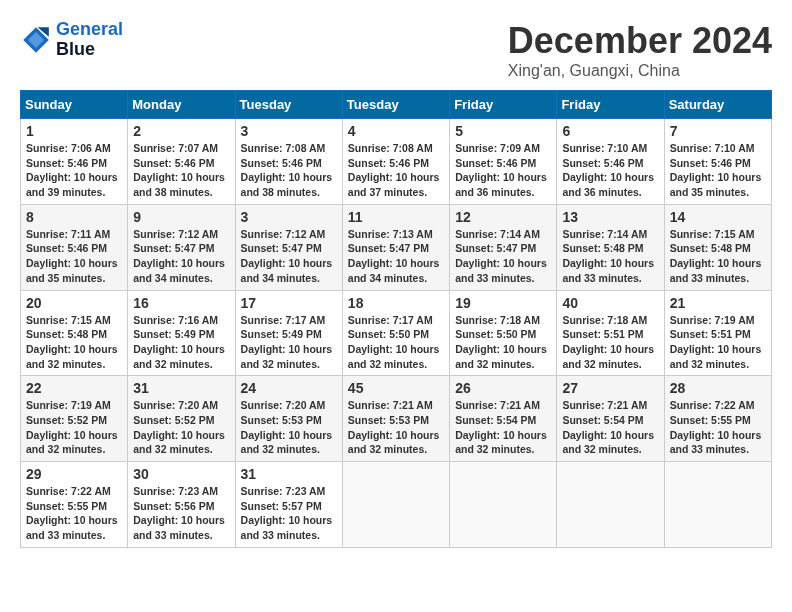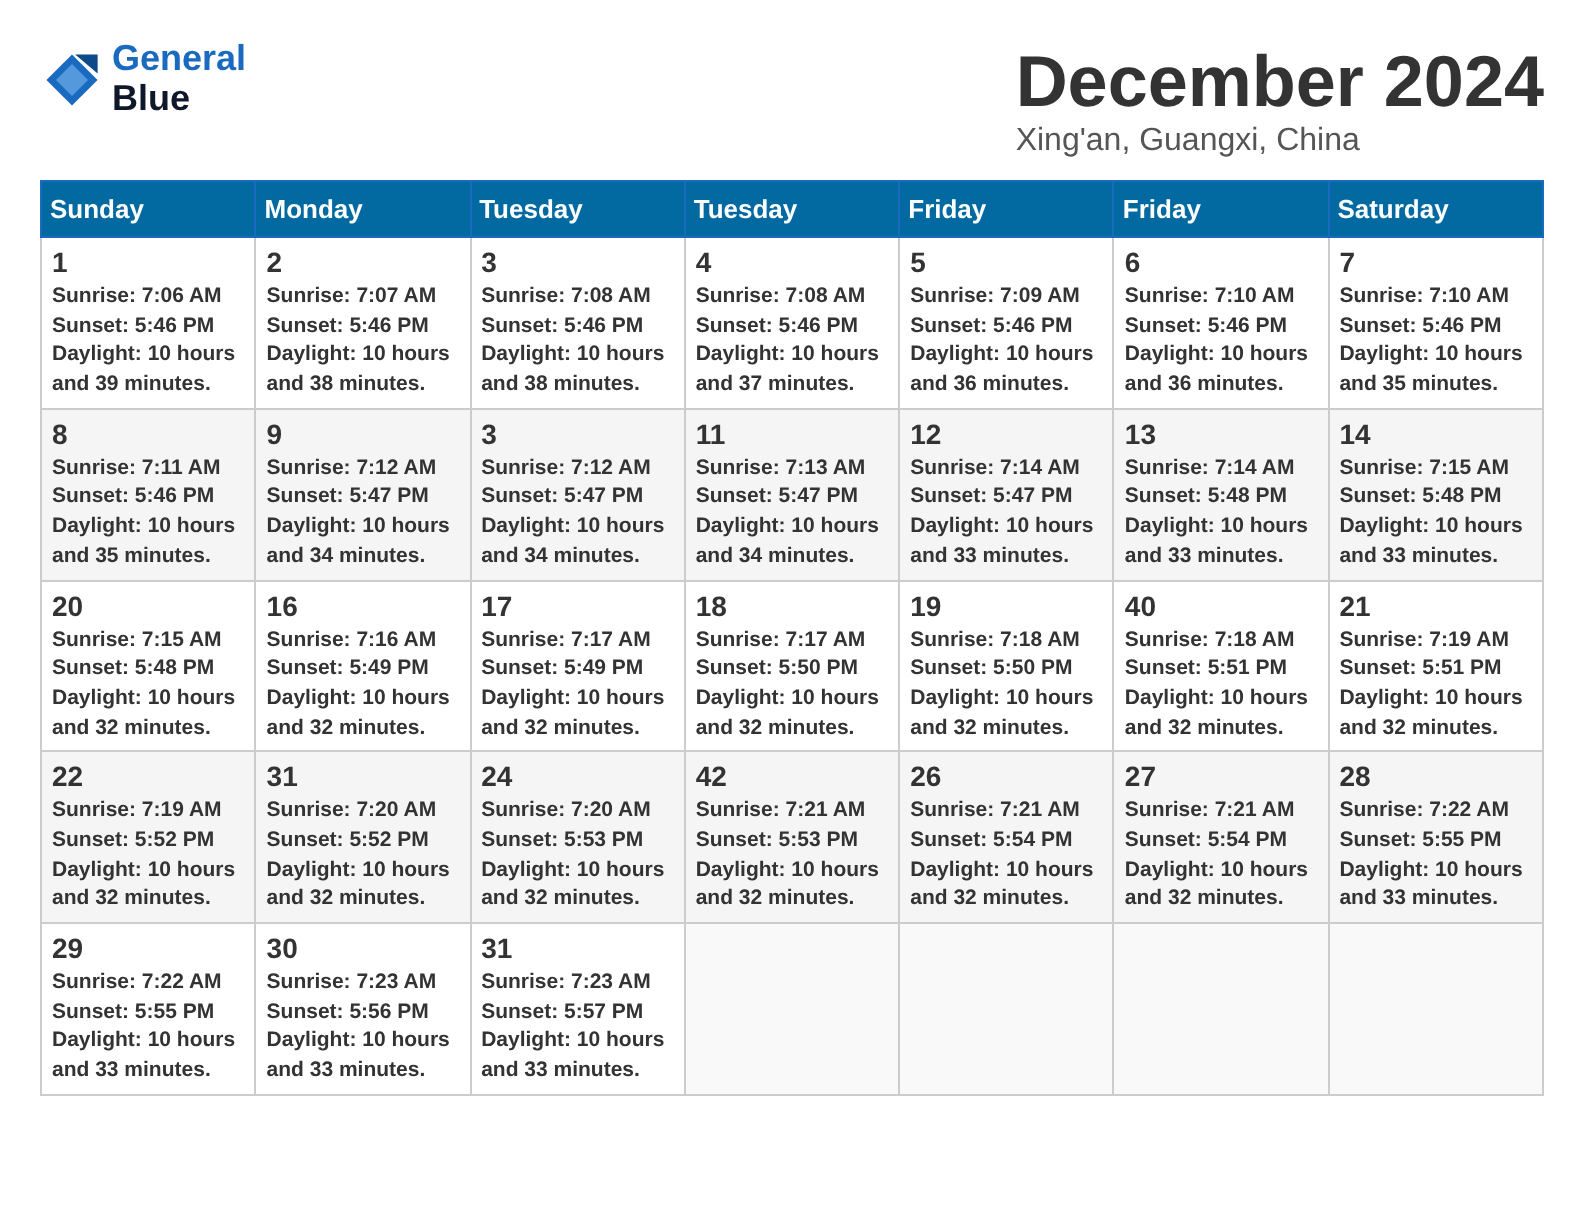--- a/index.html
+++ b/index.html
@@ -219,21 +219,21 @@
         </td>
         <td>
           <span class="day-number">31</span>
           <div class="day-info">Sunrise: 7:20 AM<br>Sunset: 5:52 PM<br>Daylight: 10 hours and 32 minutes.</div>
         </td>
         <td>
           <span class="day-number">24</span>
           <div class="day-info">Sunrise: 7:20 AM<br>Sunset: 5:53 PM<br>Daylight: 10 hours and 32 minutes.</div>
         </td>
         <td>
-          <span class="day-number">42</span>
+          <span class="day-number">45</span>
           <div class="day-info">Sunrise: 7:21 AM<br>Sunset: 5:53 PM<br>Daylight: 10 hours and 32 minutes.</div>
         </td>
         <td>
           <span class="day-number">26</span>
           <div class="day-info">Sunrise: 7:21 AM<br>Sunset: 5:54 PM<br>Daylight: 10 hours and 32 minutes.</div>
         </td>
         <td>
           <span class="day-number">27</span>
           <div class="day-info">Sunrise: 7:21 AM<br>Sunset: 5:54 PM<br>Daylight: 10 hours and 32 minutes.</div>
         </td>

